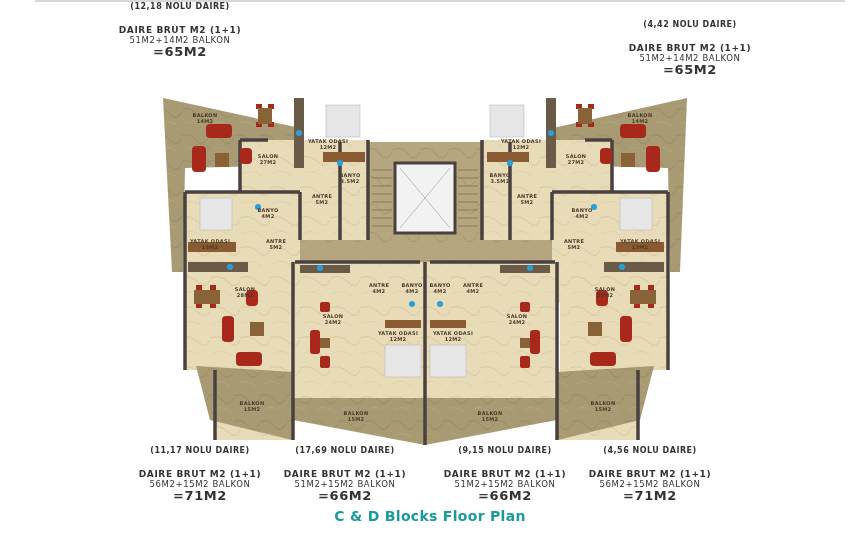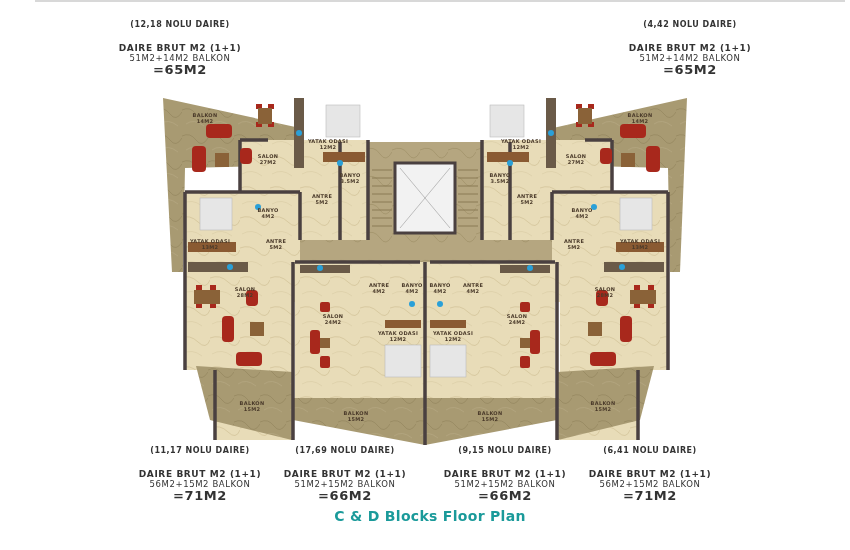--- a/index.html
+++ b/index.html
@@ -16,21 +16,21 @@
   .logo{position:absolute;left:745px;top:517px;width:105px;height:33px;overflow:hidden;}
   .logo .brand{font-family:"Liberation Sans",sans-serif;font-weight:bold;font-size:10px;color:#d42a2a;letter-spacing:0.5px;white-space:nowrap;margin-top:45px;}
   .logo .brand .h{font-weight:normal;color:#d42a2a;}
   .logo .tagline{font-family:"DejaVu Serif",serif;font-style:italic;font-size:8px;color:#555;margin-left:60px;margin-top:1px;white-space:nowrap;}
 </style>
 </head>
 <body>
 
 <div class="topline"></div>
 
-<div class="unit-caption" style="left:90px;top:20px;">
+<div class="unit-caption" style="left:90px;top:2px;">
   <div class="nolu">(12,18 NOLU DAIRE)</div>
   <div class="brut">DAIRE BRUT M2 (1+1)</div>
   <div class="area">51M2+14M2 BALKON</div>
   <div class="total">=65M2</div>
 </div>
 <div class="unit-caption" style="left:600px;top:20px;">
   <div class="nolu">(4,42 NOLU DAIRE)</div>
   <div class="brut">DAIRE BRUT M2 (1+1)</div>
   <div class="area">51M2+14M2 BALKON</div>
   <div class="total">=65M2</div>
@@ -47,21 +47,21 @@
   <div class="area">51M2+15M2 BALKON</div>
   <div class="total">=66M2</div>
 </div>
 <div class="unit-caption" style="left:415px;top:446px;">
   <div class="nolu">(9,15 NOLU DAIRE)</div>
   <div class="brut">DAIRE BRUT M2 (1+1)</div>
   <div class="area">51M2+15M2 BALKON</div>
   <div class="total">=66M2</div>
 </div>
 <div class="unit-caption" style="left:560px;top:446px;">
-  <div class="nolu">(6,41 NOLU DAIRE)</div>
+  <div class="nolu">(4,56 NOLU DAIRE)</div>
   <div class="brut">DAIRE BRUT M2 (1+1)</div>
   <div class="area">56M2+15M2 BALKON</div>
   <div class="total">=71M2</div>
 </div>
 
 <svg class="plan" viewBox="0 0 850 550">
   <defs>
     <pattern id="marble" width="30" height="30" patternUnits="userSpaceOnUse">
       <rect width="30" height="30" fill="#e8dcb8"></rect>
       <path d="M0 8 Q10 4 18 12 T30 10" stroke="#d8c9a0" stroke-width="1" fill="none"></path>

